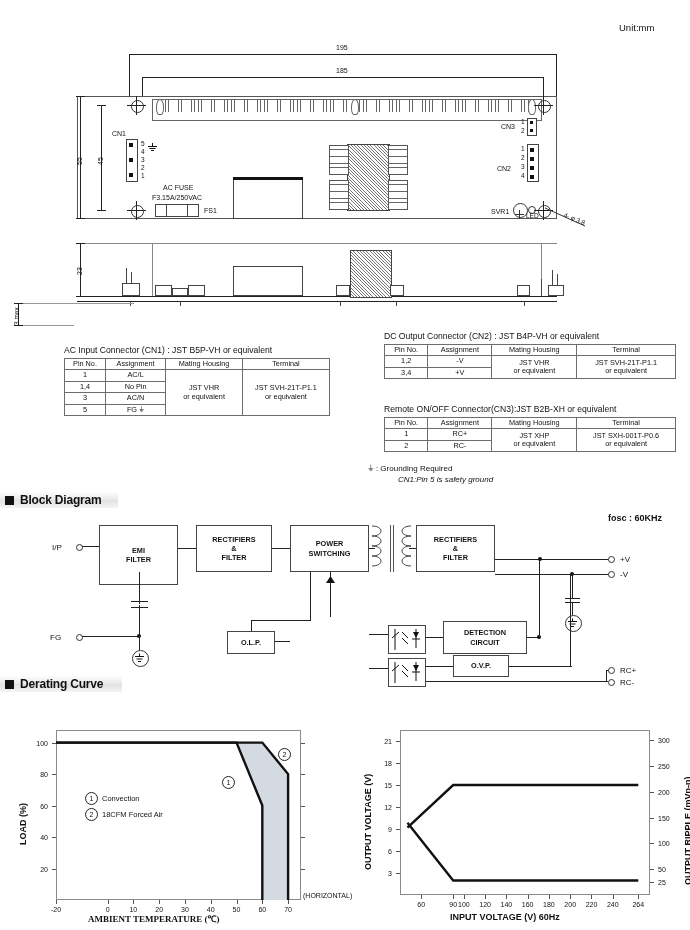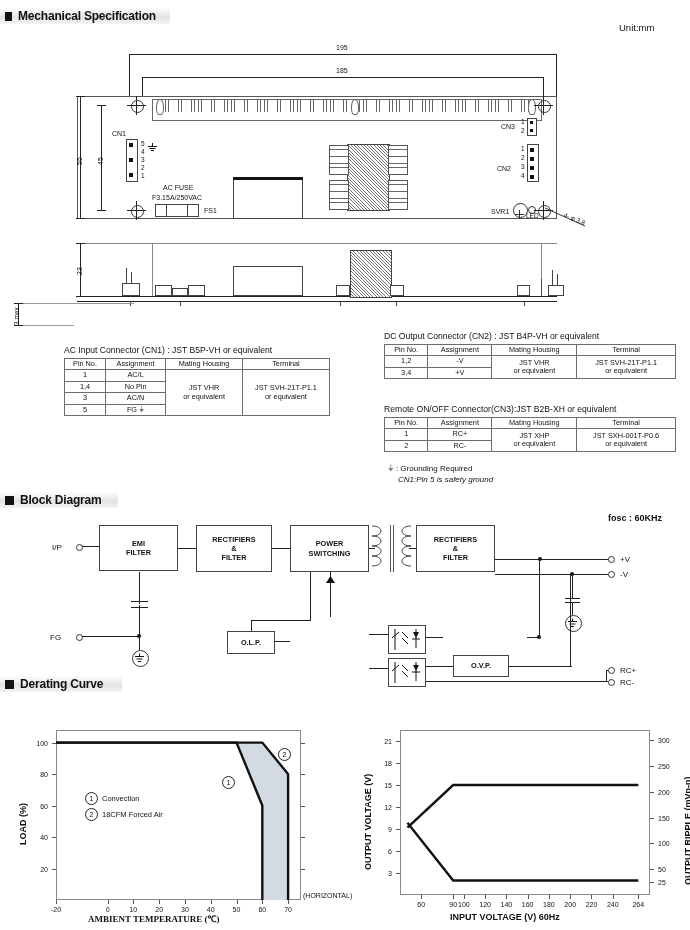--- a/index.html
+++ b/index.html
@@ -68,24 +68,20 @@
   }
   .legend-row{position:absolute;display:flex;align-items:center;gap:4px;font-size:7.5px;color:#111;white-space:nowrap;}
   .lg-c{width:11px;height:11px;border:1px solid #222;border-radius:50%;font-size:7px;
         display:flex;align-items:center;justify-content:center;flex:0 0 auto;}
 </style>
 </head>
 <body>
 
 <div class="page">
 
-  <div class="sec-head" style="left:0px;top:8px;width:170px;">
-    <span class="bullet"></span>
-    <span class="txt">Mechanical Specification</span>
-  </div>
   <div class="unit-note" style="left:619px;top:22px;">Unit:mm</div>
 
   <div class="ln hl" style="left:129px;top:54px;width:428px;"></div>
   <div class="ln vl" style="left:129px;top:54px;height:42px;"></div>
   <div class="ln vl" style="left:556px;top:54px;height:42px;"></div>
   <div class="t t7" style="left:336px;top:44px;">195</div>
 
   <div class="ln hl" style="left:142px;top:77px;width:402px;"></div>
   <div class="ln vl" style="left:142px;top:77px;height:28px;"></div>
   <div class="ln vl" style="left:543px;top:77px;height:28px;"></div>
@@ -332,34 +328,34 @@
         <span>or equivalent</span>
       </td>
     </tr>
     <tr>
       <td>2</td>
       <td>RC-</td>
     </tr>
   </tbody>
     </table>
 
-  <div class="t t8" style="left:388px;top:465px;">⏚ : Grounding Required</div>
+  <div class="t t8" style="left:368px;top:465px;">⏚ : Grounding Required</div>
   <div class="t t8" style="left:398px;top:476px;font-style:italic;">CN1:Pin 5 is safety ground</div>
 
   <div class="sec-head" style="left:0px;top:492px;width:118px;">
     <span class="bullet"></span>
     <span class="txt">Block Diagram</span>
   </div>
   <div class="fosc-note" style="left:608px;top:513px;">fosc : 60KHz</div>
 
   <div class="t t8" style="left:52px;top:544px;">I/P</div>
   <div class="node" style="left:76px;top:544px;"></div>
   <div class="ln hl" style="left:82px;top:546px;width:17px;"></div>
 
-  <div class="blk" style="left:99px;top:525px;width:79px;height:46px;">
+  <div class="blk" style="left:99px;top:525px;width:79px;height:60px;">
     <span>EMI</span>
     <span>FILTER</span>
   </div>
   <div class="ln hl" style="left:178px;top:548px;width:18px;"></div>
 
   <div class="blk" style="left:196px;top:525px;width:76px;height:47px;">
     <span>RECTIFIERS</span>
     <span>&amp;</span>
     <span>FILTER</span>
   </div>
@@ -464,20 +460,24 @@
       <line x1="13" y1="6" x2="19" y2="12" stroke="#111"></line>
       <line x1="13" y1="12" x2="19" y2="18" stroke="#111"></line>
       <path d="M24,6 L30,6 L27,12 Z" fill="#111"></path>
       <line x1="27" y1="3" x2="27" y2="22" stroke="#111"></line>
       <line x1="23" y1="13" x2="31" y2="13" stroke="#111"></line>
     </svg>
   </div>
   <div class="ln hl" style="left:369px;top:634px;width:19px;"></div>
   <div class="ln hl" style="left:369px;top:668px;width:19px;"></div>
 
+  <div class="blk" style="left:443px;top:621px;width:84px;height:33px;">
+    <span>DETECTION</span>
+    <span>CIRCUIT</span>
+  </div>
   <div class="ln hl" style="left:426px;top:637px;width:17px;"></div>
   <div class="ln hl" style="left:527px;top:637px;width:13px;"></div>
   <div class="dot" style="left:537px;top:635px;"></div>
   <div class="ln vl" style="left:539px;top:559px;height:78px;"></div>
 
   <div class="blk" style="left:453px;top:655px;width:56px;height:22px;">
     <span>O.V.P.</span>
   </div>
   <div class="ln hl" style="left:426px;top:666px;width:27px;"></div>
   <div class="ln hl" style="left:509px;top:666px;width:63px;"></div>

